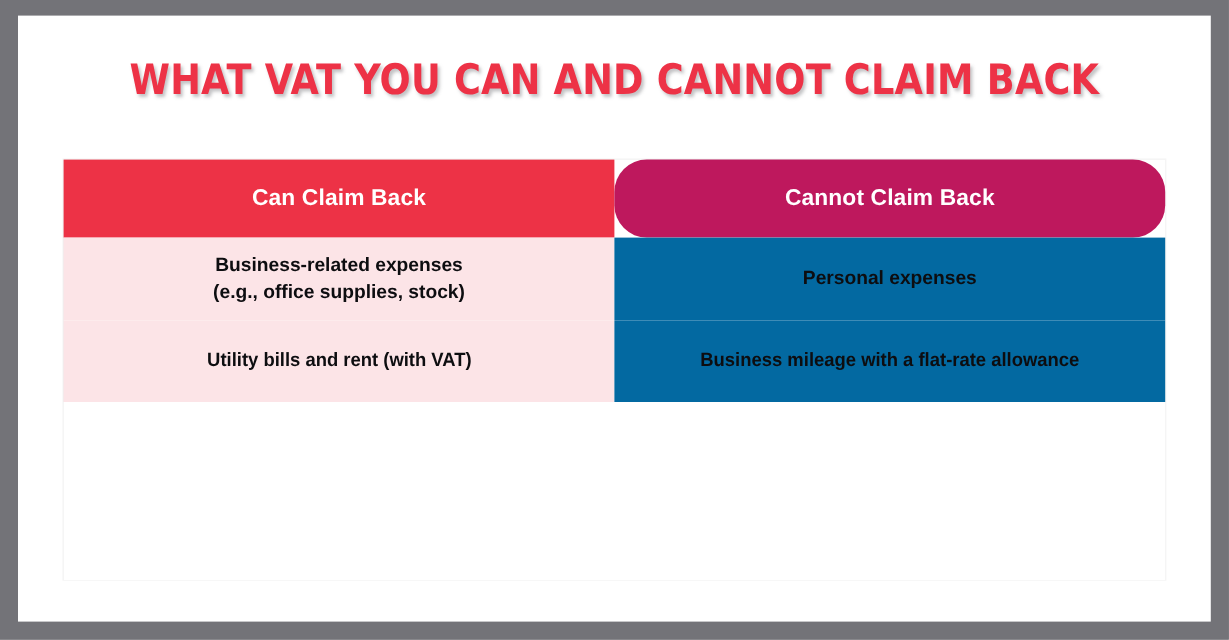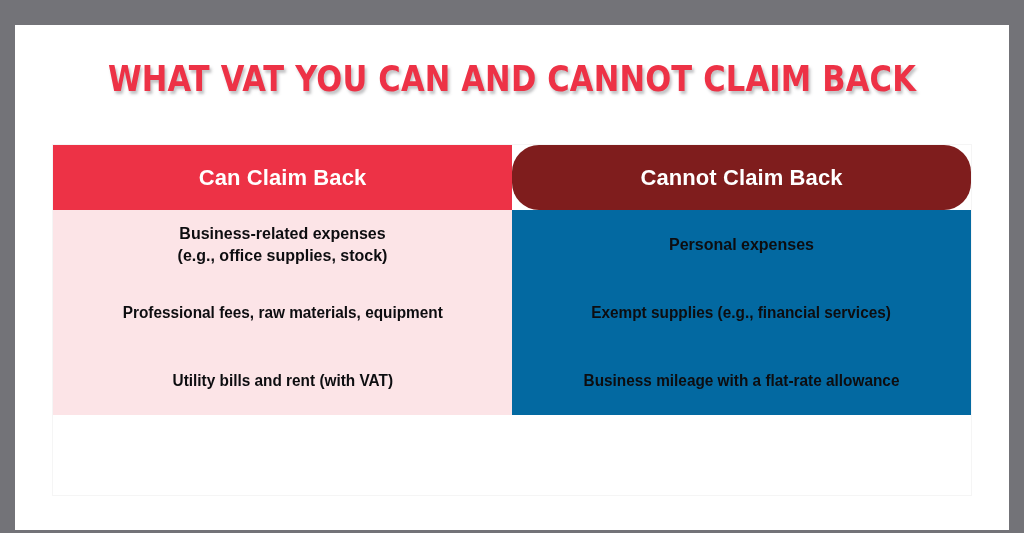--- a/index.html
+++ b/index.html
@@ -25,21 +25,20 @@
     box-sizing: border-box;
   }
   #page {
     position: absolute;
     left: 15px;
     top: 13px;
     width: 994px;
     height: 505px;
     background: #ffffff;
     box-sizing: border-box;
-    margin-top: 12px;
   }
 
   
   #title {
     position: absolute;
     left: 0;
     top: 33px;
     width: 994px;
     text-align: center;
     color: #ED3246;
@@ -68,26 +67,26 @@
     padding: 0;
     margin: 0;
     border: 0;
   }
 
   .hdr {
     height: 65px;
     text-align: center;
     vertical-align: middle;
     color: #ffffff;
-    font-size: 22px;
+    font-size: 19px;
     font-weight: bold;
     letter-spacing: 0.1px;
   }
   .hdr-can { background: #ED3246; }
-  .hdr-cannot { background: #7f1d1d; border-radius: 27px; }
+  .hdr-cannot { background: #be185d; border-radius: 27px; }
 
   .cell {
     text-align: center;
     vertical-align: middle;
     color: #0d0d10;
     font-size: 16px;
     font-weight: bold;
     line-height: 22px;
   }
   .cell-left  { background: #FCE4E7; border-top: 1px solid #fbf0f2; text-align: center; }
@@ -131,28 +130,20 @@
           <td class="cell cell-left">
             <span class="txt-line">Business-related expenses</span>
             <span class="txt-line">(e.g., office supplies, stock)</span>
           </td>
           <td class="cell cell-right">
             <span class="txt-line">Personal expenses</span>
           </td>
         </tr>
 
 
-        <tr class="r-short">
-          <td class="cell cell-left">
-            <span class="squeeze">Professional fees, raw materials, equipment</span>
-          </td>
-          <td class="cell cell-right">
-            <span class="squeeze">Exempt supplies (e.g., financial services)</span>
-          </td>
-        </tr>
 
         <tr class="r-short">
           <td class="cell cell-left">
             <span class="squeeze">Utility bills and rent (with VAT)</span>
           </td>
           <td class="cell cell-right">
             <span class="squeeze">Business mileage with a flat-rate allowance</span>
           </td>
         </tr>
 

